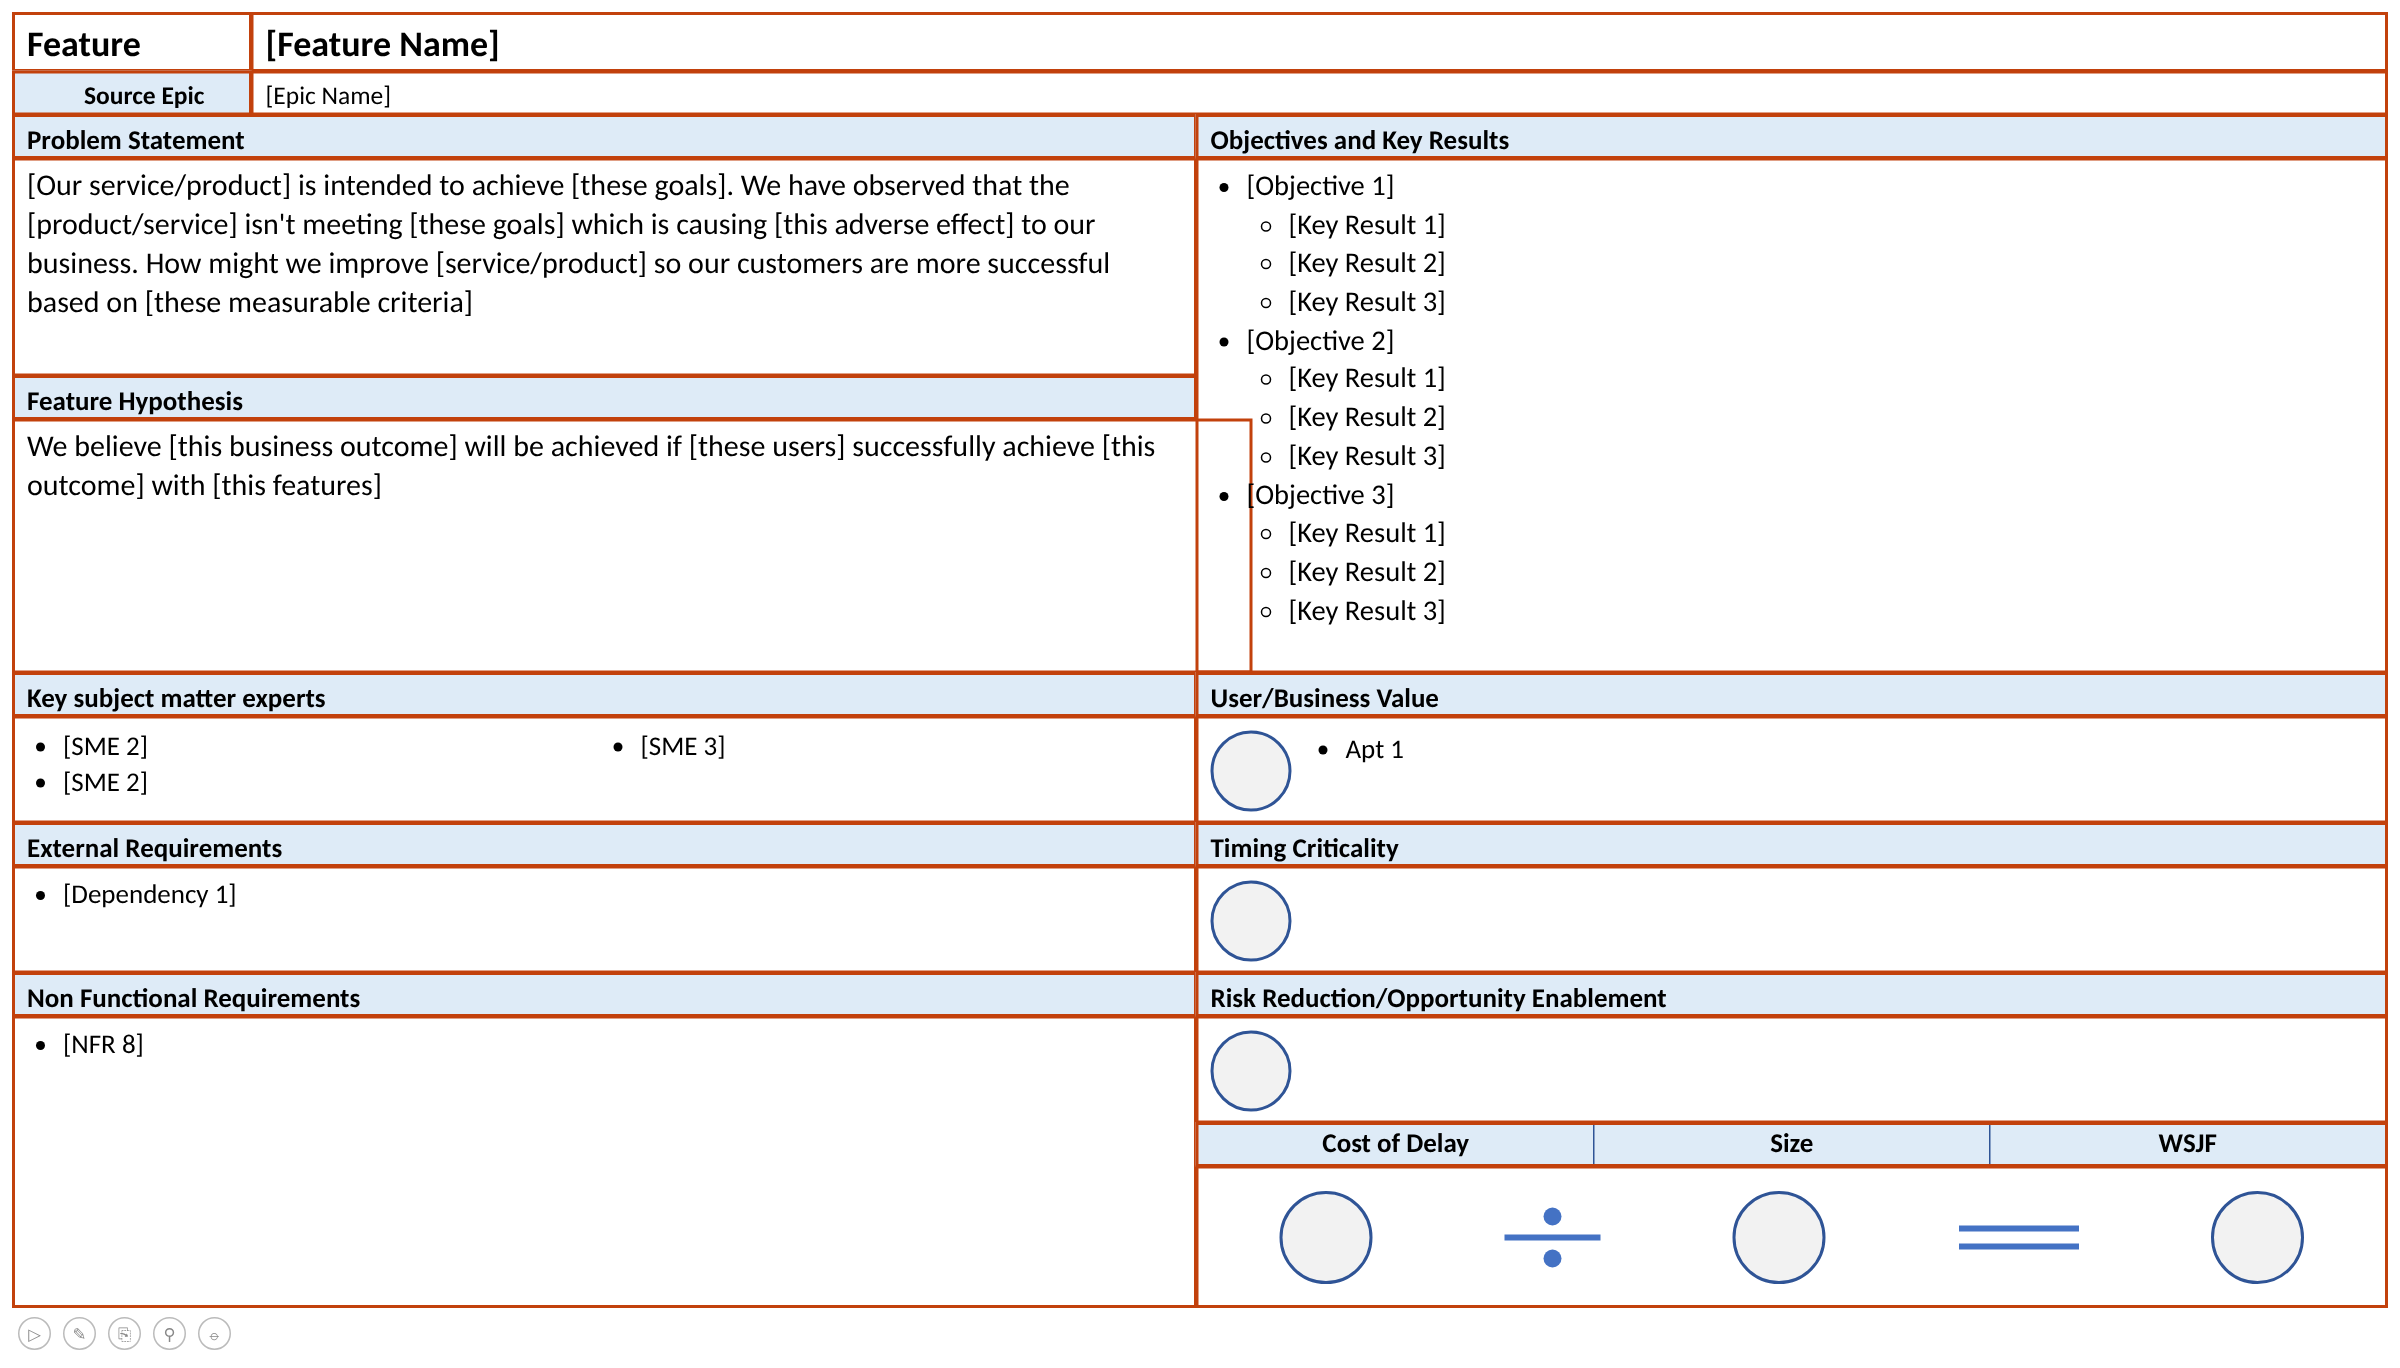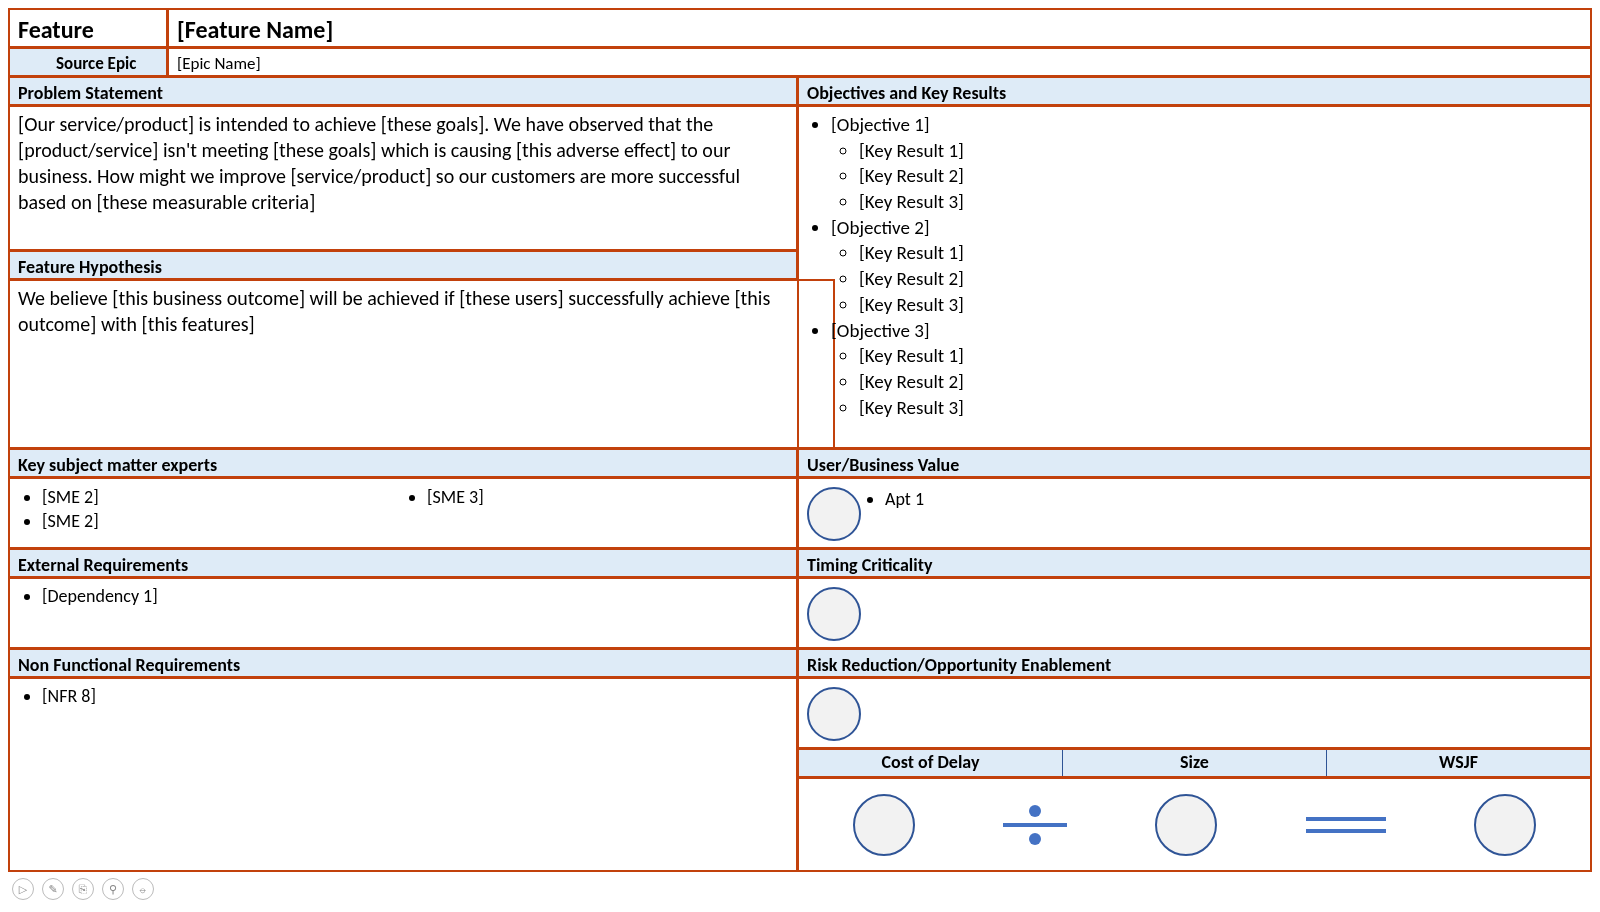--- a/index.html
+++ b/index.html
@@ -61,21 +61,21 @@
   .divide .dot { width:12px; height:12px; background:#4472c4; border-radius:50%; }
   .divide .bar { width:64px; height:4px; background:#4472c4; }
   .equals { display:flex; flex-direction:column; gap:8px; }
   .equals .bar { width:80px; height:4px; background:#4472c4; }
   .metric-hdr-row { display:flex; height:100%; }
   .metric-hdr-row > div {
     flex:1; text-align:center; font-weight:bold;
     border-right:1px solid #2f5496; display:flex; align-items:center; justify-content:center;
   }
   .metric-hdr-row > div:last-child { border-right:none; }
-  .val-body { display:flex; align-items:flex-start; padding-top:4px; }
+  .val-body { display:flex; align-items:flex-start; gap:12px; padding-top:4px; }
   .toolbar {
     position:absolute; left:4px; bottom:4px; display:flex; gap:8px;
   }
   .tbtn {
     width:22px; height:22px; border:1px solid #bbb; border-radius:50%;
     display:flex; align-items:center; justify-content:center;
     font-size:11px; color:#888; background:#fff;
   }
 </style>
 </head>

